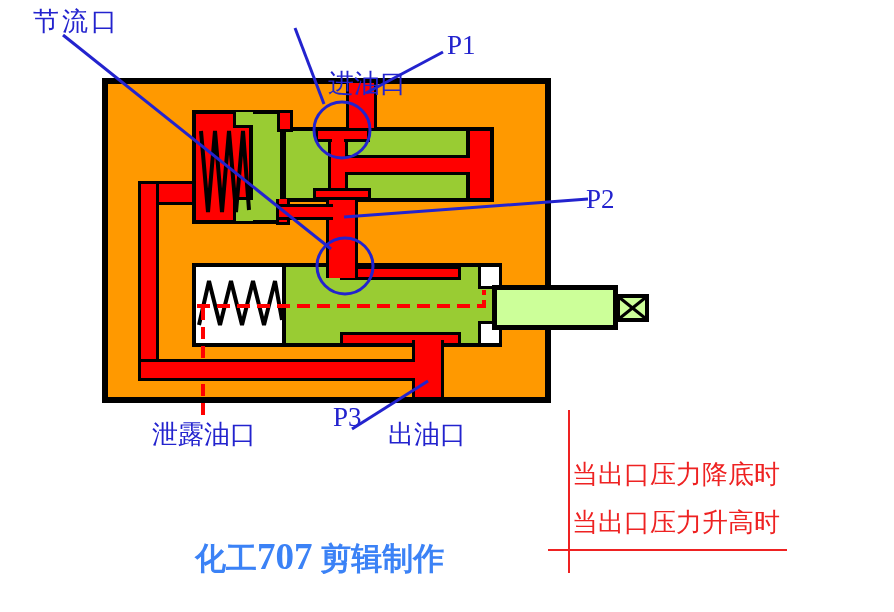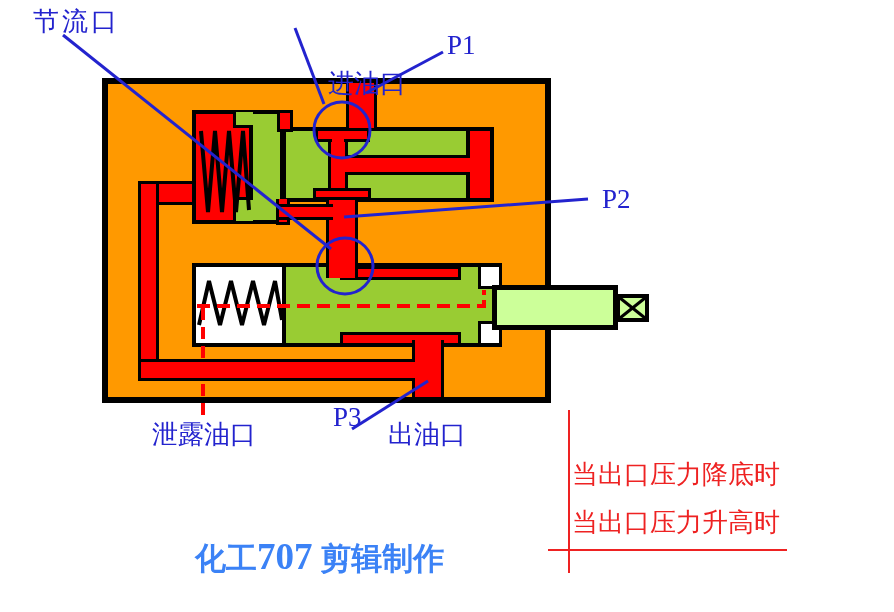--- a/index.html
+++ b/index.html
@@ -78,21 +78,21 @@
     <line x1="352" y1="429" x2="428" y2="381" stroke="#2323CE" stroke-width="3"></line>
     <line x1="569" y1="410" x2="569" y2="573" stroke="#EE2222" stroke-width="2"></line>
     <line x1="548" y1="550" x2="787" y2="550" stroke="#EE2222" stroke-width="2"></line>
     <line x1="620" y1="298" x2="645" y2="318" stroke="#000" stroke-width="3"></line>
     <line x1="645" y1="298" x2="620" y2="318" stroke="#000" stroke-width="3"></line>
   </svg>
 
   <div class="lbl blue-lbl" style="left:33px;top:8px;letter-spacing:3px;">节流口</div>
   <div class="lbl blue-lbl" style="left:328px;top:40px;margin-top:30px;">进油口</div>
   <div class="lbl p-lbl" style="left:447px;top:31px;">P1</div>
-  <div class="lbl p-lbl" style="left:602px;top:185px;">P2</div>
+  <div class="lbl p-lbl" style="left:586px;top:185px;">P2</div>
   <div class="lbl p-lbl" style="left:333px;top:403px;">P3</div>
   <div class="lbl blue-lbl" style="left:388px;top:421px;">出油口</div>
   <div class="lbl blue-lbl" style="left:152px;top:421px;">泄露油口</div>
   <div class="lbl note-lbl" style="left:572px;top:461px;">当出口压力降底时</div>
   <div class="lbl note-lbl" style="left:572px;top:509px;">当出口压力升高时</div>
   <div class="lbl" id="credit" style="left:195px;top:537px;">
     <span>化工</span><span class="num">707</span><span> 剪辑制作</span>
   </div>
 
 </div>

